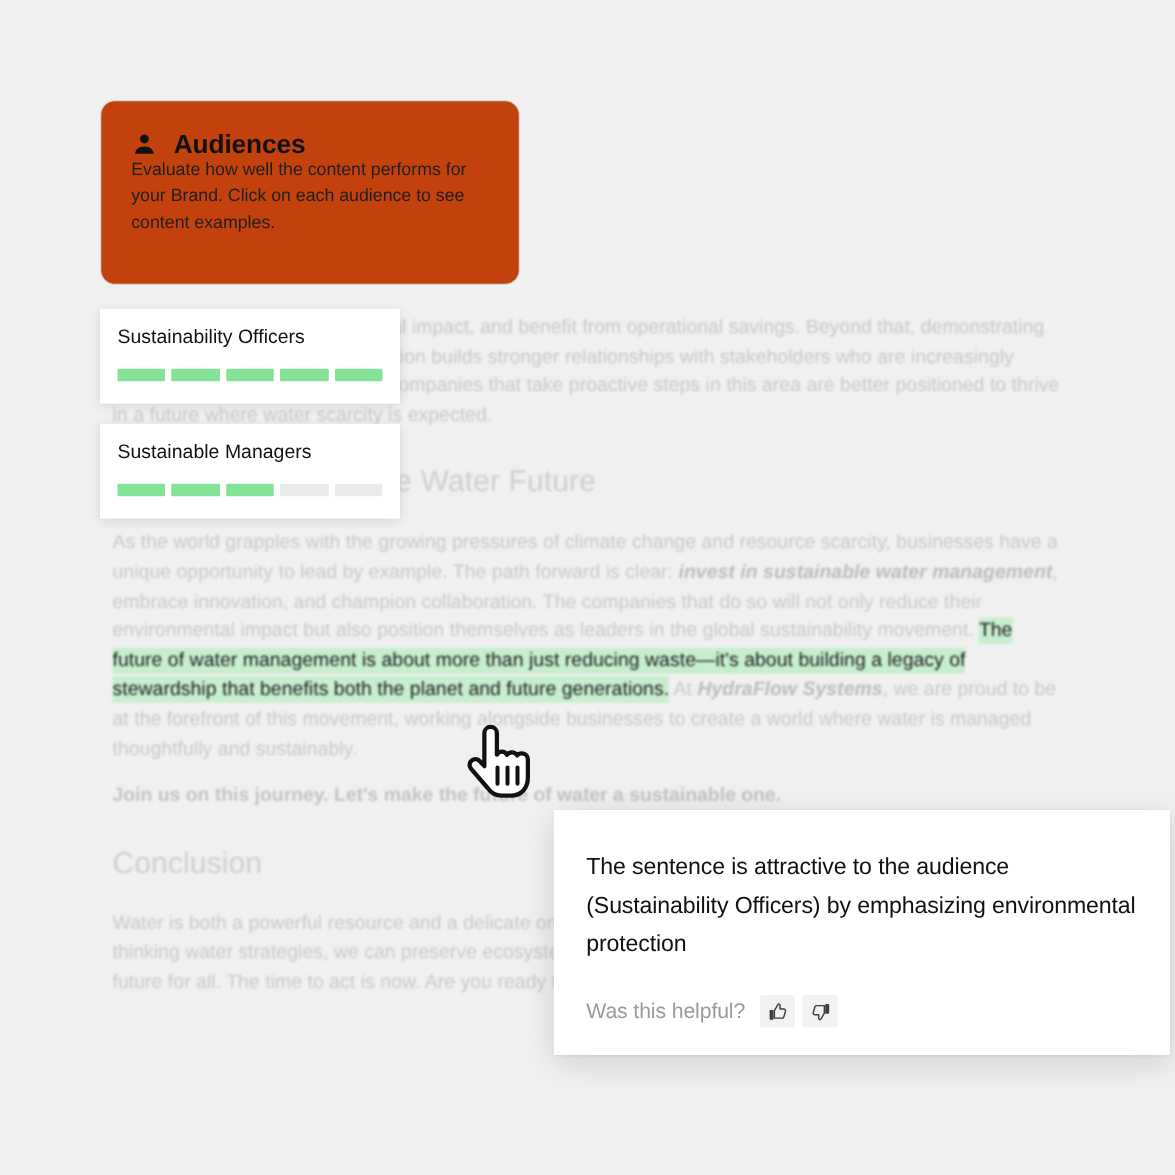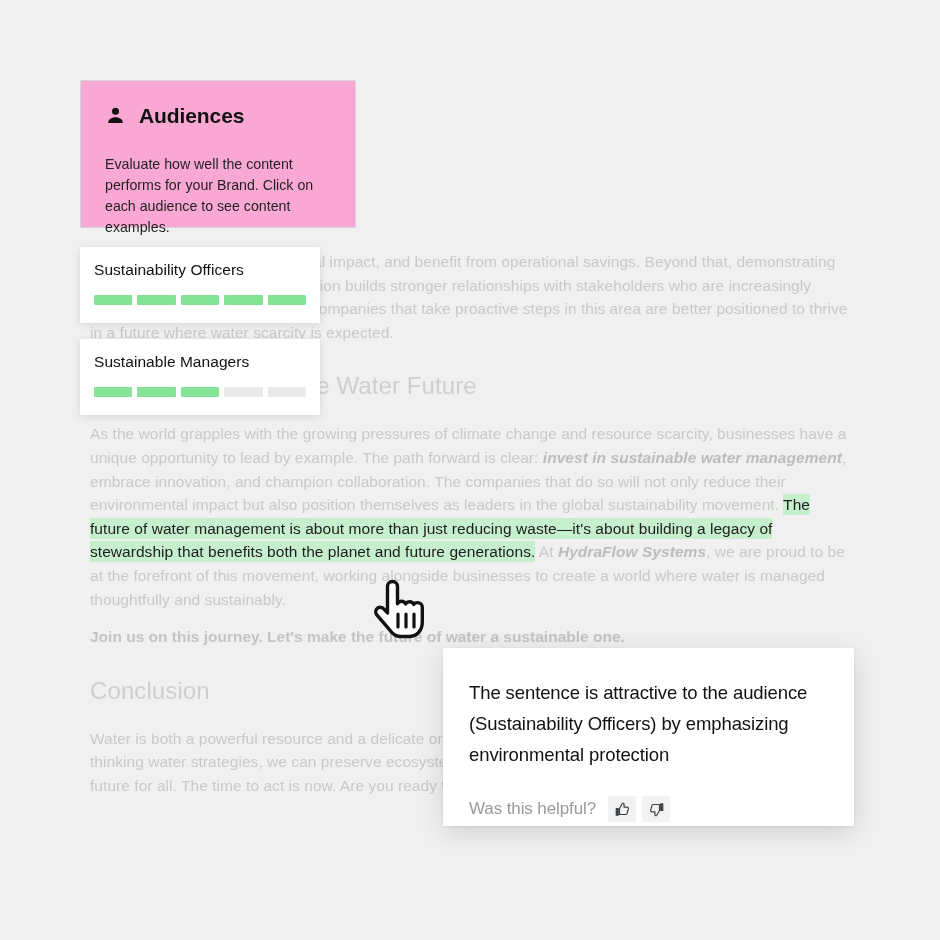--- a/index.html
+++ b/index.html
@@ -66,25 +66,25 @@
     -webkit-box-decoration-break: clone;
     padding: 2px 0;
   }
   .sharp-wrap { filter: blur(0px); }
 
   
   #audiences-panel {
     position: absolute;
     left: 80px;
     top: 80px;
-    width: 276px;
+    width: 336px;
     height: 148px;
-    background: #f9a8d4;
+    background: #c2410c;
     border: 1px solid #d6d6d6;
-    border-radius: 0;
+    border-radius: 12px;
     box-sizing: border-box;
   }
   .panel-header {
     display: flex;
     align-items: center;
     gap: 13px;
     padding: 24px 0 0 24px;
   }
   .person-icon {
     width: 21px;
@@ -92,21 +92,21 @@
     display: block;
   }
   .panel-title {
     font-size: 21px;
     font-weight: 700;
     color: #111;
     letter-spacing: -0.1px;
     line-height: 1;
   }
   .panel-desc {
-    margin: 28px 24px 0 24px;
+    margin: 0 24px 0 24px;
     font-size: 14.2px;
     line-height: 21px;
     color: #1f1f1f;
   }
 
   
   .audience-card {
     position: absolute;
     left: 80px;
     width: 240px;
@@ -134,24 +134,24 @@
     background: #eaeaea;
     border-radius: 1px;
   }
   .score-seg.on { background: #85e397; }
 
   
   #explanation-card {
     position: absolute;
     left: 443px;
     top: 648px;
-    width: 411px;
+    width: 493px;
     background: #ffffff;
     box-shadow: 0 6px 26px rgba(0,0,0,0.13), 0 1px 3px rgba(0,0,0,0.07);
-    padding: 29px 26px 4px 26px;
+    padding: 29px 26px 22px 26px;
     box-sizing: border-box;
   }
   .explanation-text {
     font-size: 18.5px;
     line-height: 31px;
     color: #111;
     margin: 0;
     letter-spacing: -0.1px;
   }
   .feedback-row {

